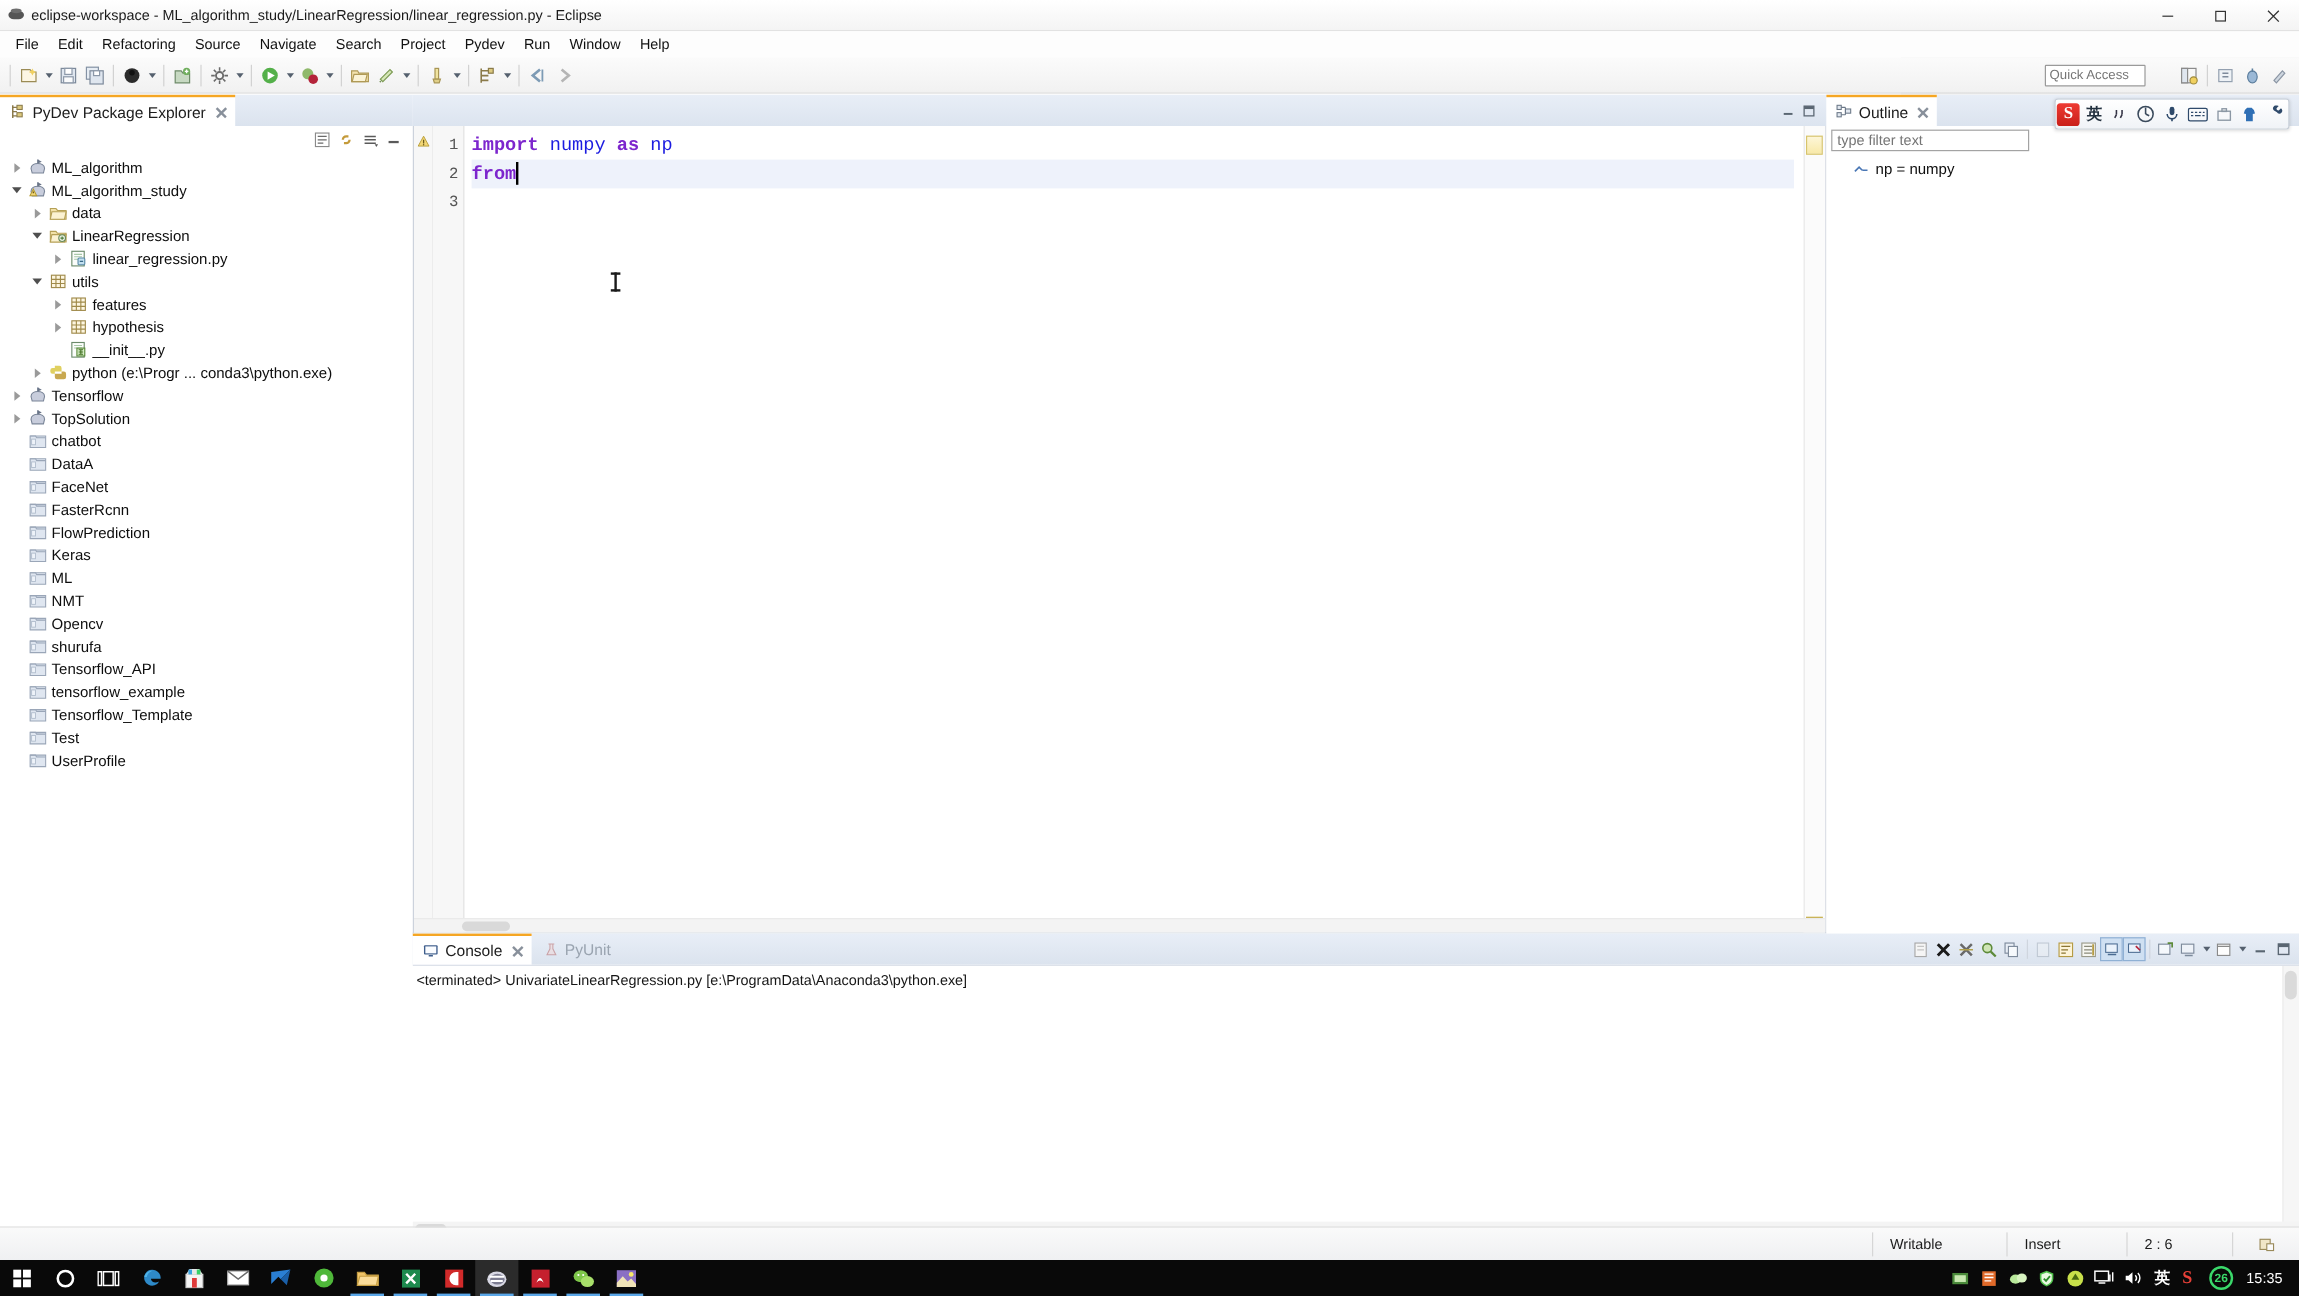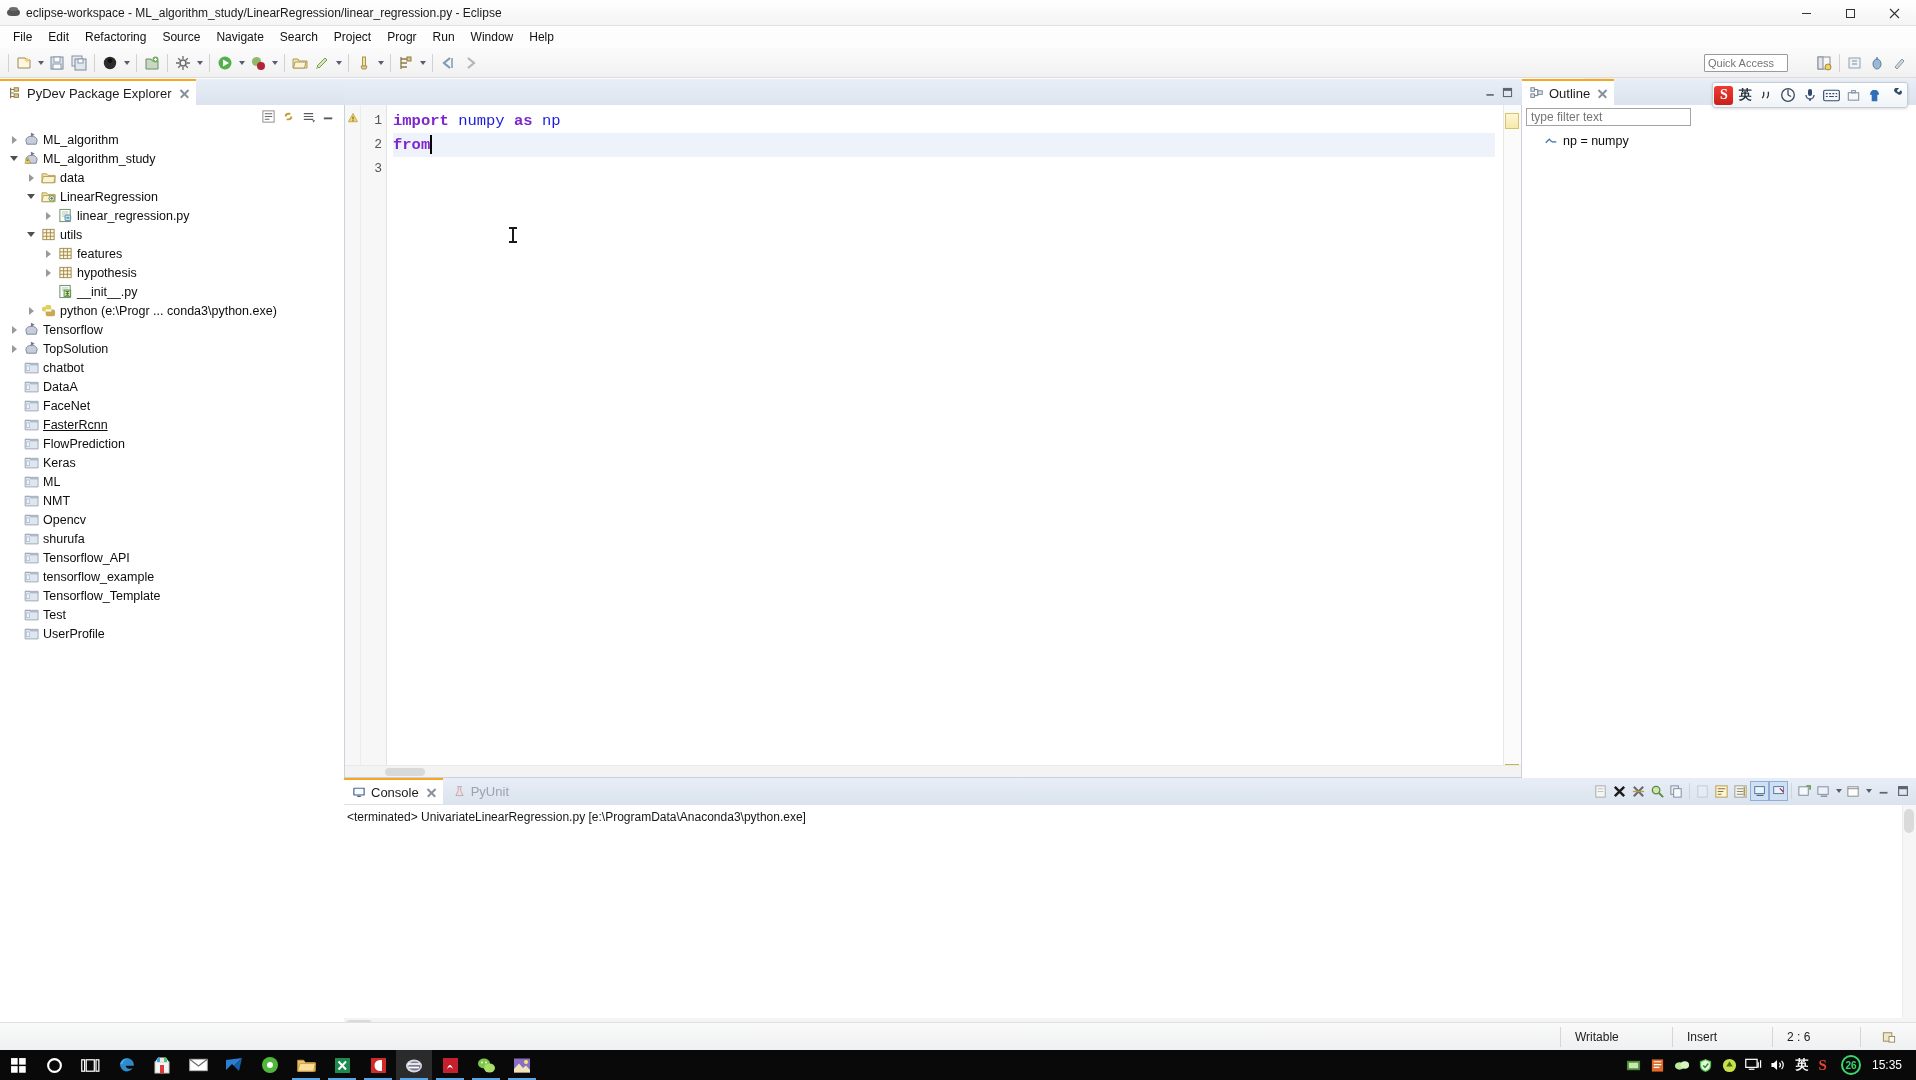--- a/index.html
+++ b/index.html
@@ -315,21 +315,21 @@
   </div>
 
   <div class="menubar">
     <div class="menu-item">File</div>
     <div class="menu-item">Edit</div>
     <div class="menu-item">Refactoring</div>
     <div class="menu-item">Source</div>
     <div class="menu-item">Navigate</div>
     <div class="menu-item">Search</div>
     <div class="menu-item">Project</div>
-    <div class="menu-item">Progr</div>
+    <div class="menu-item">Pydev</div>
     <div class="menu-item">Run</div>
     <div class="menu-item">Window</div>
     <div class="menu-item">Help</div>
   </div>
 
   <div class="toolbar">
     <div class="tsep"></div>
     <div class="tbtn">
       <svg class="ico" viewBox="0 0 16 16">
           <path d="M2 3h7l2 2h3v8H2z" fill="#fdf6e3" stroke="#9b8b55" stroke-width="1"></path>
@@ -684,21 +684,21 @@
           <span class="twisty "></span>
           <span class="icn">
             <svg width="15" height="14" viewBox="0 0 16 14">
               <path d="M1.2 2 H15 V12.2 H1.2 Z" fill="#dfe6f0" stroke="#9aa6b8"></path>
               <path d="M1.2 2 H6 L7 3.6 H15" fill="#c8d4e4" stroke="#9aa6b8"></path>
               <rect x="2.5" y="4.8" width="3.4" height="5" fill="#eef3f9" stroke="#b0bccc" stroke-width="0.8"></rect>
             </svg>
           </span>
           <span class="txt">FaceNet</span>
         </div>
-        <div class="row" style="padding-left: 6px; text-decoration: underline;">
+        <div class="row" style="padding-left: 6px;">
           <span class="twisty "></span>
           <span class="icn">
             <svg width="15" height="14" viewBox="0 0 16 14">
               <path d="M1.2 2 H15 V12.2 H1.2 Z" fill="#dfe6f0" stroke="#9aa6b8"></path>
               <path d="M1.2 2 H6 L7 3.6 H15" fill="#c8d4e4" stroke="#9aa6b8"></path>
               <rect x="2.5" y="4.8" width="3.4" height="5" fill="#eef3f9" stroke="#b0bccc" stroke-width="0.8"></rect>
             </svg>
           </span>
           <span class="txt">FasterRcnn</span>
         </div>

